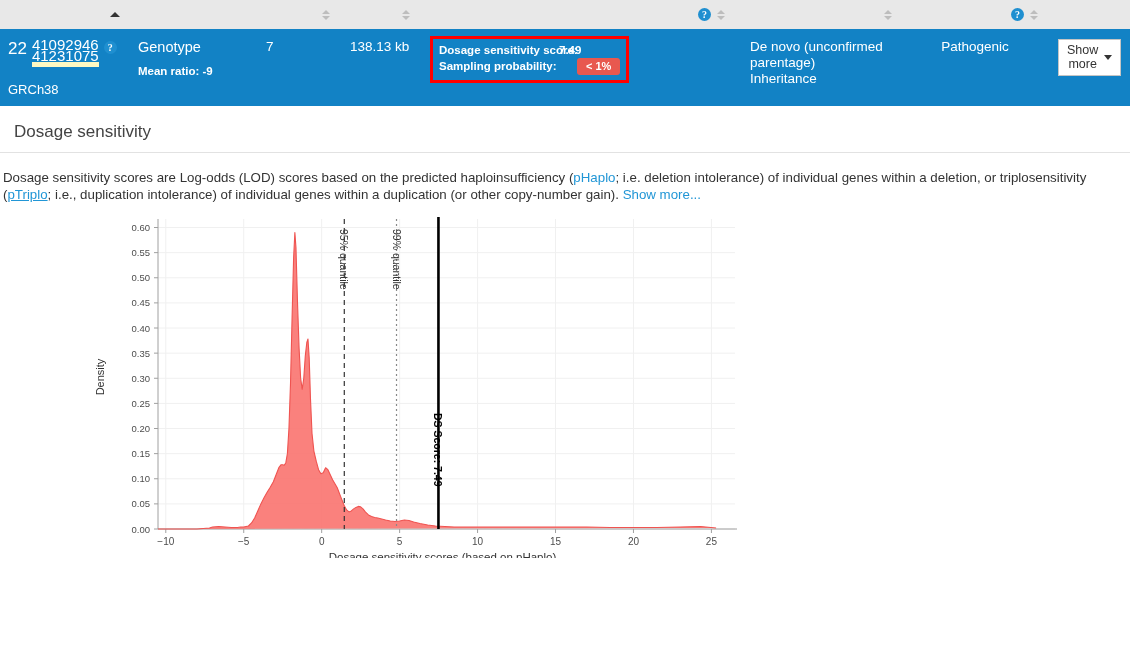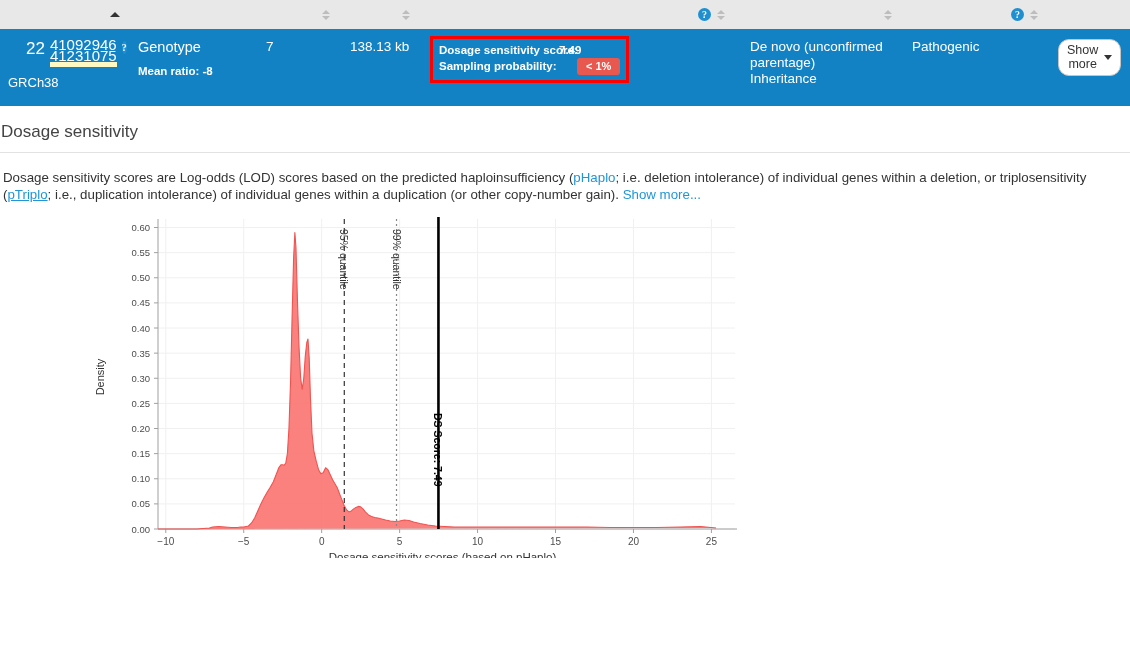--- a/index.html
+++ b/index.html
@@ -36,58 +36,58 @@
     display:inline-flex;align-items:center;justify-content:center;
     width:13px;height:13px;border-radius:50%;background:#1f8fd0;color:#fff;
     font-size:10px;font-weight:bold;font-family:"Liberation Serif",serif;
   }
 
   .data-row{background:#1282c5;color:#ffffff;height:77px;}
   .data-row td{padding:10px 10px 0 10px;font-size:13.5px;line-height:16px;}
 
   .loc-cell{padding-left:8px !important;}
   .loc-top{display:flex;align-items:flex-start;gap:5px;}
-  .loc-chrom{font-size:17px;line-height:19px;margin-left:18px;}
+  .loc-chrom{font-size:17px;line-height:19px;}
   .loc-pos{font-size:15px;line-height:11px;border-bottom:5px solid #fef9c3;padding-bottom:1px;}
   .loc-pos span{display:block;}
   .loc-help{margin-top:2px;}
-  .loc-build{font-size:13px;margin-top:8px;}
+  .loc-build{font-size:13px;margin-top:15px;}
 
   .type-main{font-size:14.5px;line-height:17px;}
   .type-sub{font-size:11.5px;font-weight:bold;margin-top:7px;}
 
   .annot-box{
     border:3px solid #ff0000;display:inline-block;padding:4px 6px 5px 6px;
     margin-top:-3px;
   }
   .annot-line{display:flex;align-items:center;font-size:11.5px;font-weight:bold;line-height:15px;white-space:nowrap;}
   .annot-label{width:120px;}
   .annot-val{font-weight:bold;}
   .pill{
     background:#e8584f;color:#ffffff;font-size:11px;font-weight:bold;
     padding:1px 9px;border-radius:3px;display:inline-block;margin-left:18px;
   }
   .inh-cell{font-size:13.5px;line-height:19px;}
-  .path-cell{font-size:13.5px;}
+  .path-cell{font-size:13.5px;text-align:center;}
   .btn-showmore{
-    background:#ffffff;border:1px solid #c5c5c5;border-radius:11px;
+    background:#ffffff;border:1px solid #c5c5c5;border-radius:0;
     color:#333;font-size:12.5px;padding:3px 8px 4px 8px;
     font-family:"Liberation Sans",sans-serif;cursor:pointer;
     display:inline-flex;align-items:center;gap:6px;
   }
   .btn-showmore .cv{
     width:0;height:0;border-left:4px solid transparent;border-right:4px solid transparent;
     border-top:5px solid #333;
   }
 
   
   .section{padding:0 0 0 0;}
   .section-title{
     font-size:17px;color:#444;font-weight:normal;
-    padding:16px 0 10px 1px;margin:0;
+    padding:16px 0 10px 14px;margin:0;
   }
   .hr{height:1px;background:#e2e2e2;width:1130px;}
   .desc{
     font-size:13.3px;line-height:17px;color:#333;
     padding:16px 0 0 3px;width:1128px;
   }
   .desc a{color:#2196d6;text-decoration:none;}
   .desc a.u{text-decoration:underline;}
 
   
@@ -169,21 +169,21 @@
         <span class="loc-pos">
           <span>41092946</span>
           <span>41231075</span>
         </span>
         <span class="help-badge loc-help">?</span>
       </div>
       <div class="loc-build">GRCh38</div>
     </td>
     <td>
       <div class="type-main">Genotype</div>
-      <div class="type-sub">Mean ratio: -8</div>
+      <div class="type-sub">Mean ratio: -9</div>
     </td>
     <td>7</td>
     <td>138.13 kb</td>
     <td>
       <div class="annot-box">
         <div class="annot-line">
           <span class="annot-label">Dosage sensitivity score:</span>
           <span class="annot-val">7.49</span>
         </div>
         <div class="annot-line">

